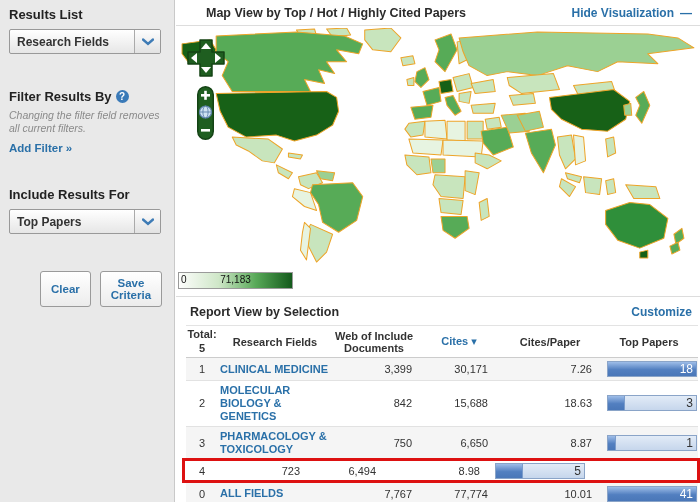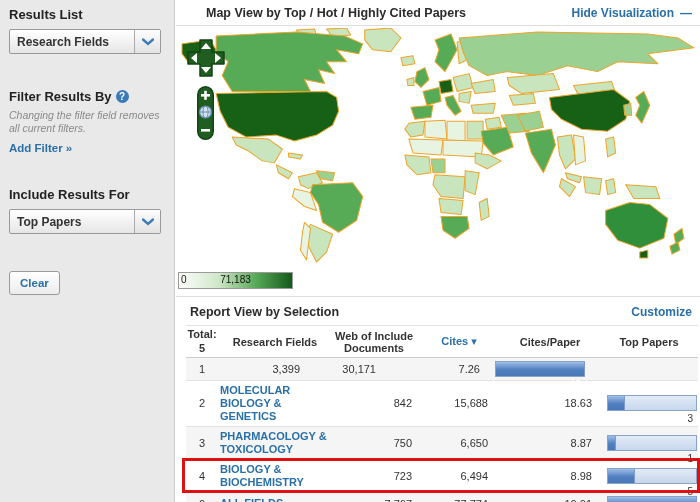--- a/index.html
+++ b/index.html
@@ -22,21 +22,21 @@
   .note{font-size:10.5px;font-style:italic;color:#8a8a8a;line-height:1.25;margin:5px 0 3px 0;}
   .add-filter{font-size:11.5px;font-weight:bold;color:#2a70a8;text-decoration:none;cursor:pointer;}
   .listbox{margin-top:4px;background:#fff;border:1px solid #a5a5a5;height:56px;width:152px;box-sizing:border-box;}
   .filter-item{position:relative;background:#dcdcdc;border-bottom:1px solid #c4c4c4;
             padding:2px 4px 3px 6px;font-size:10.5px;font-weight:bold;color:#3b3b3b;
             line-height:1.2;cursor:pointer;}
   .filter-item .x{color:#777;font-weight:bold;margin-right:3px;cursor:pointer;}
   .filter-item::after{content:'';position:absolute;left:-3px;right:-3px;top:-3px;bottom:-2px;
             border:3px solid #d81414;pointer-events:none;z-index:4;}
   .inc-h{margin-top:31px;}
-  .btn-row{margin-top:37px;display:flex;gap:9px;}
+  .btn-row{margin-top:37px;display:flex;gap:9px;margin-left:31px;}
   .btn{background:linear-gradient(#ffffff,#ececec);border:1px solid #9a9a9a;border-radius:3px;
        color:#2a70a8;font-weight:bold;font-size:11.5px;padding:5px 10px;cursor:pointer;
        font-family:inherit;}
   
   .main{position:absolute;left:176px;top:0;width:524px;height:502px;background:#fff;}
   .map-header{display:flex;justify-content:space-between;align-items:center;
               padding:6px 8px 5px 14px;border-bottom:1px solid #ddd;}
   .map-title{font-size:12.5px;font-weight:bold;color:#2b2b2b;padding-left:16px;}
   .link{color:#2a70a8;font-weight:bold;font-size:12px;text-decoration:none;cursor:pointer;}
   .hide-link .dash{margin-left:6px;font-weight:bold;}
@@ -74,21 +74,21 @@
         padding:3px 0;}
   .trow.odd{background:#f5f5f5;}
   .trow.highlight::after{content:'';position:absolute;left:-4px;right:-2px;top:-2px;bottom:-1px;
         border:3px solid #dd1111;pointer-events:none;z-index:6;}
   .field-link{color:#2a70a8;font-weight:bold;text-decoration:none;cursor:pointer;
         line-height:1.18;display:inline-block;word-break:break-word;}
   .bar{position:relative;width:88px;height:14px;margin-left:7px;border:1px solid #8aa4c8;
        background:linear-gradient(#e2ebf7,#c6d6ec);}
   .bar-fill{position:absolute;left:0;top:0;bottom:0;
        background:linear-gradient(#9ebde8,#527fc0 55%,#4a77b8);border-right:1px solid #7b9ccb;}
-  .bar-value{position:absolute;right:3px;top:16px;line-height:14px;font-size:10px;color:#333;z-index:2;}
+  .bar-value{position:absolute;right:3px;top:0;line-height:14px;font-size:12px;color:#333;z-index:2;}
   .bar-value.light{color:#fff;}
 </style>
 </head>
 <body>
 
 <div class="sidebar">
   <div class="sb-h">Results List</div>
   <div class="dropdown">
     <span class="dd-label">Research Fields</span>
     <span class="dd-btn">
@@ -110,20 +110,21 @@
     <span class="dd-label">Top Papers</span>
     <span class="dd-btn">
       <svg width="12" height="8" viewBox="0 0 12 8">
           <polyline points="1,1.5 6,6 11,1.5" fill="none" stroke="#3f7cb6" stroke-width="2.4" stroke-linecap="round"></polyline>
         </svg>
     </span>
   </div>
 
   <div class="btn-row">
     <button class="btn">Clear</button>
+    <button class="btn">Save Criteria</button>
   </div>
 </div>
 
 <div class="main">
 
   <div class="map-header">
     <span class="map-title">Map View by Top / Hot / Highly Cited Papers</span>
     <span class="link hide-link"><span>Hide Visualization</span><span class="dash">—</span></span>
   </div>
 
@@ -242,20 +243,21 @@
       </div>
       <div class="cell c-field">Research Fields</div>
       <div class="cell c-docs">Web of Include Documents</div>
       <div class="cell c-cites"><span>Cites</span> <span>▾</span></div>
       <div class="cell c-cpp">Cites/Paper</div>
       <div class="cell c-top">Top Papers</div>
     </div>
     <div>
   <div class="trow odd">
     <div class="cell c-rank">1</div>
+    <div class="cell c-field"><a class="field-link">CLINICAL MEDICINE</a></div>
     <div class="cell c-docs">3,399</div>
     <div class="cell c-cites">30,171</div>
     <div class="cell c-cpp">7.26</div>
     <div class="cell c-top">
       <div class="bar">
         <div class="bar-fill" style="width: 100%;"></div>
         <span class="bar-value light">18</span>
       </div>
     </div>
   </div>
@@ -283,21 +285,20 @@
     <div class="cell c-top">
       <div class="bar">
         <div class="bar-fill" style="width: 8%;"></div>
         <span class="bar-value">1</span>
       </div>
     </div>
   </div>
 
   <div class="trow highlight">
     <div class="cell c-rank">4</div>
-    <div class="cell c-field"><a class="field-link">BIOLOGY &amp; BIOCHEMISTRY</a></div>
     <div class="cell c-docs">723</div>
     <div class="cell c-cites">6,494</div>
     <div class="cell c-cpp">8.98</div>
     <div class="cell c-top">
       <div class="bar">
         <div class="bar-fill" style="width: 30%;"></div>
         <span class="bar-value">5</span>
       </div>
     </div>
   </div>

